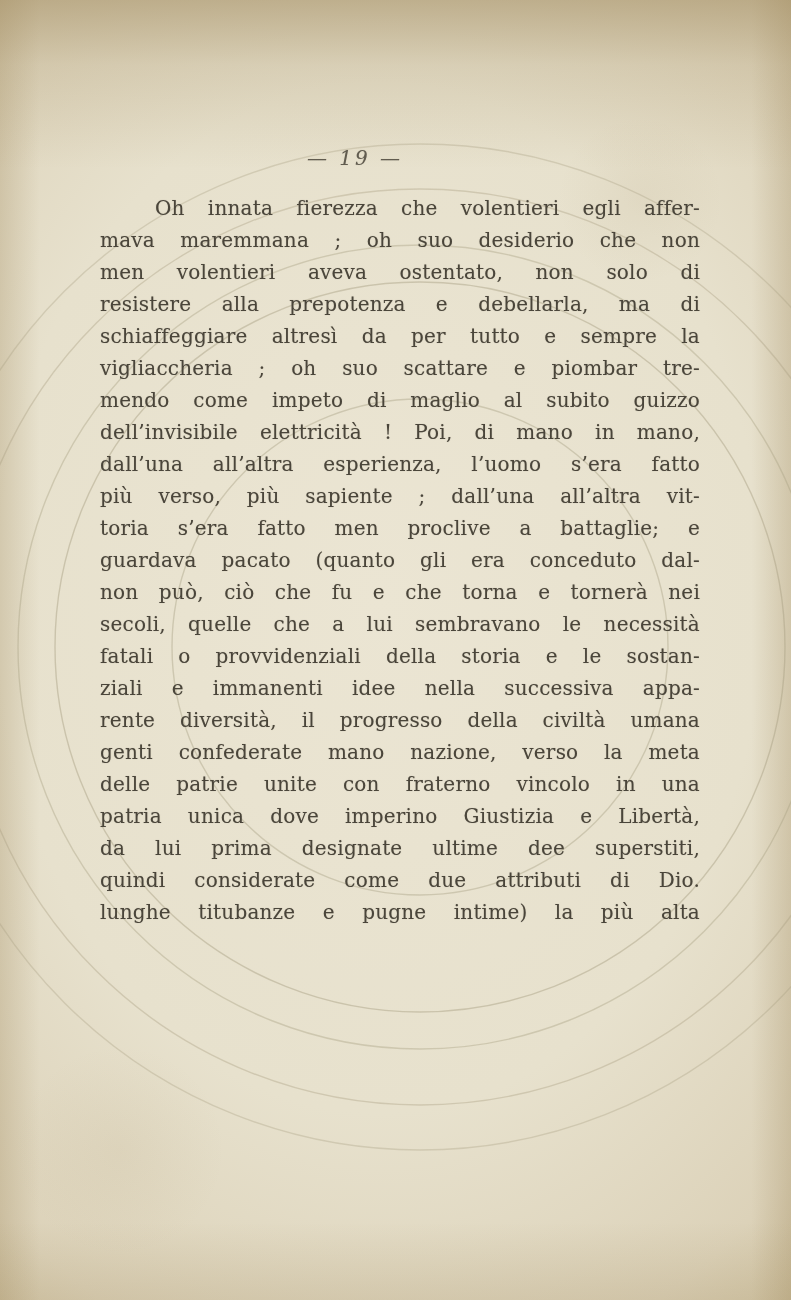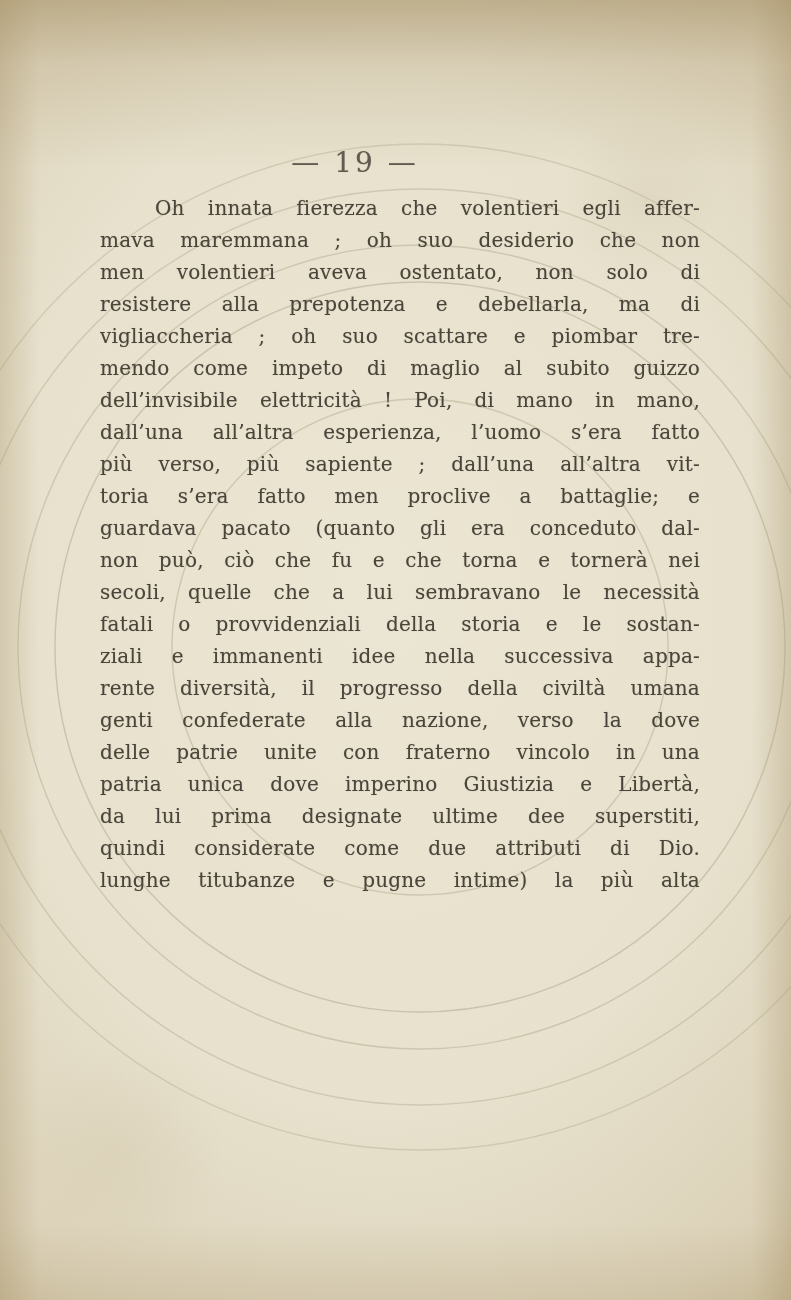--- a/index.html
+++ b/index.html
@@ -18,23 +18,24 @@
       linear-gradient(180deg, rgba(160,138,94,.55) 0%, rgba(160,138,94,.20) 5%, rgba(160,138,94,0) 13%),
       linear-gradient(0deg, rgba(160,138,94,.20) 0%, rgba(160,138,94,0) 6%),
       linear-gradient(90deg, rgba(160,138,94,.28) 0%, rgba(160,138,94,0) 5%, rgba(160,138,94,0) 95%, rgba(160,138,94,.30) 100%),
       radial-gradient(circle 110px at 640px 200px, rgba(150,125,80,.08), rgba(150,125,80,0) 75%),
       radial-gradient(circle 140px at 120px 1150px, rgba(150,125,80,.07), rgba(150,125,80,0) 75%),
       radial-gradient(ellipse 88% 72% at 48% 46%, #ebe5d3 0%, #e7e1cd 55%, #dcd2b9 85%, #d0c3a2 100%);
   }
   .watermark{position:absolute;left:0;top:0;width:791px;height:1300px;pointer-events:none;}
   .page-number{
     position:absolute;top:146px;left:0;width:710px;
-    text-align:center;font-size:28px;letter-spacing:3px;
+    text-align:center;font-size:20px;letter-spacing:3px;
     color:var(--ink);opacity:.85;
     text-shadow:0 0 1px rgba(74,69,58,.3);
+    font-style:italic;
   }
   .text-block{
     position:absolute;left:100px;top:192px;width:600px;
     font-size:20px;line-height:32px;letter-spacing:.2px;
     text-shadow:0 0 1px rgba(74,69,58,.3);
   }
   .text-block .line{
     text-align:justify;
     text-align-last:justify;
     -moz-text-align-last:justify;
@@ -57,33 +58,34 @@
     </g>
   </svg>
 
   <div class="page-number">— 19 —</div>
 
   <div class="text-block">
       <div class="line">Oh innata fierezza che volentieri egli affer-</div>
       <div class="line">mava maremmana ; oh suo desiderio che non</div>
       <div class="line">men volentieri aveva ostentato, non solo di</div>
       <div class="line">resistere alla prepotenza e debellarla, ma di</div>
+      <div class="line">schiaffeggiare altresì da per tutto e sempre la</div>
       <div class="line">vigliaccheria ; oh suo scattare e piombar tre-</div>
       <div class="line">mendo come impeto di maglio al subito guizzo</div>
       <div class="line">dell’invisibile elettricità ! Poi, di mano in mano,</div>
       <div class="line">dall’una all’altra esperienza, l’uomo s’era fatto</div>
       <div class="line">più verso, più sapiente ; dall’una all’altra vit-</div>
       <div class="line">toria s’era fatto men proclive a battaglie; e</div>
       <div class="line">guardava pacato (quanto gli era conceduto dal-</div>
       <div class="line">non può, ciò che fu e che torna e tornerà nei</div>
       <div class="line">secoli, quelle che a lui sembravano le necessità</div>
       <div class="line">fatali o provvidenziali della storia e le sostan-</div>
       <div class="line">ziali e immanenti idee nella successiva appa-</div>
       <div class="line">rente diversità, il progresso della civiltà umana</div>
-      <div class="line">genti confederate alla nazione, verso la dove</div>
+      <div class="line">genti confederate mano nazione, verso la meta</div>
       <div class="line">delle patrie unite con fraterno vincolo in una</div>
       <div class="line">patria unica dove imperino Giustizia e Libertà,</div>
       <div class="line">da lui prima designate ultime dee superstiti,</div>
       <div class="line">quindi considerate come due attributi di Dio.</div>
       <div class="line">lunghe titubanze e pugne intime) la più alta</div>
     </div>
 
 </div>
 
 </body></html>

